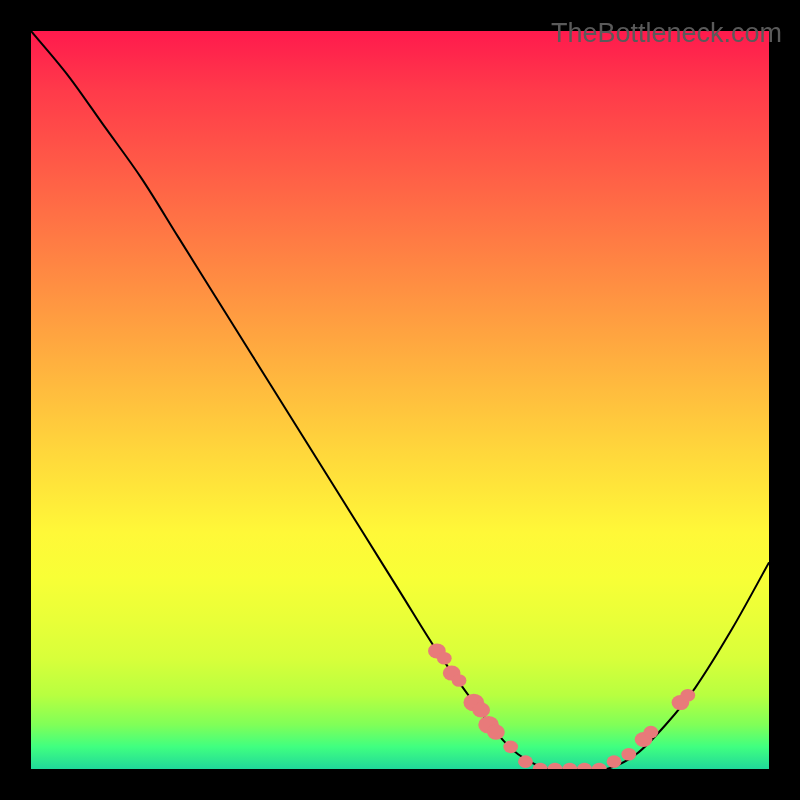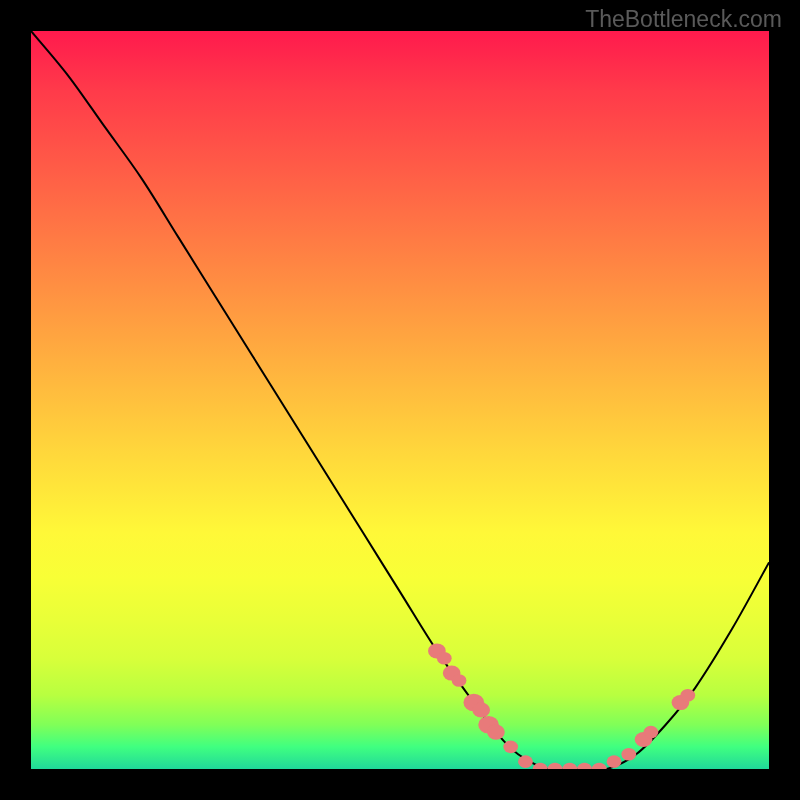--- a/index.html
+++ b/index.html
@@ -5,24 +5,24 @@
   * { margin: 0; padding: 0; box-sizing: border-box; }
   body {
     width: 800px;
     height: 800px;
     background: #000000;
     position: relative;
     font-family: Arial, sans-serif;
   }
   .watermark {
     position: absolute;
-    top: 6px;
+    top: 18px;
     right: 18px;
     color: #5a5a5a;
-    font-size: 23px;
+    font-size: 27px;
     font-weight: normal;
     z-index: 10;
   }
   .plot-area {
     position: absolute;
     top: 31px;
     left: 31px;
     width: 738px;
     height: 738px;
     overflow: hidden;

